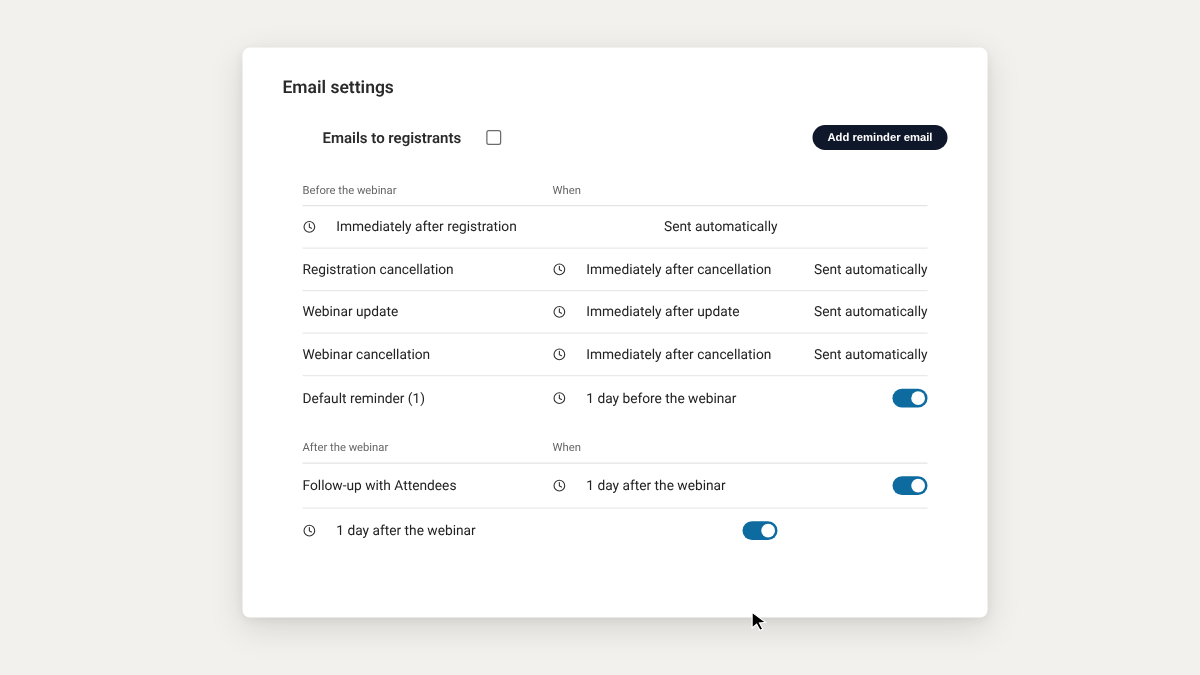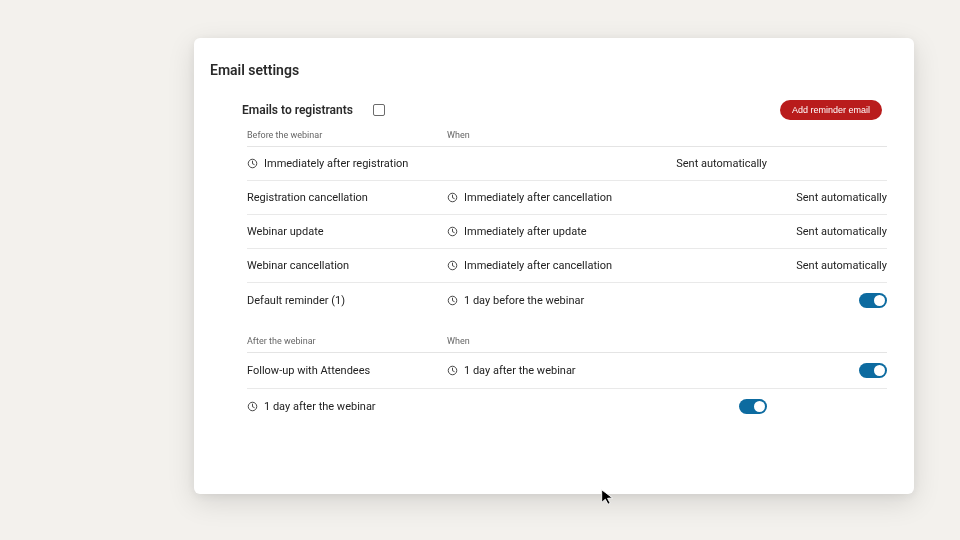--- a/index.html
+++ b/index.html
@@ -7,67 +7,68 @@
   body {
     background: #f3f1ed;
     font-family: -apple-system, BlinkMacSystemFont, "Segoe UI", Roboto, Arial, sans-serif;
     color: #2a2a2a;
     position: relative;
   }
   .card {
     position: absolute;
     left: 194px;
     top: 38px;
-    width: 720px;
+    width: 596px;
     height: 456px;
     background: #fff;
     border-radius: 6px;
     box-shadow: 0 8px 28px rgba(0,0,0,0.12), 0 2px 8px rgba(0,0,0,0.06);
-    padding: 24px 32px 18px 16px;
+    padding: 24px 32px 18px 32px;
   }
   .page-title {
     font-size: 14px;
     font-weight: 600;
     margin-bottom: 22px;
   }
   .subheader-row {
     display: flex;
     align-items: center;
     margin-left: 32px;
+    margin-bottom: 18px;
   }
   .subtitle {
     font-size: 12px;
     font-weight: 600;
     margin-right: 20px;
   }
   .checkbox {
     width: 12px;
     height: 12px;
     border: 1.5px solid #6b6b6b;
     border-radius: 2px;
     margin-right: 8px;
     flex-shrink: 0;
   }
   .checkbox-label {
     font-size: 11px;
     color: #333;
   }
   .add-btn {
     margin-left: auto;
-    background: #b91c1c;
+    background: #0f172a;
     color: #fff;
     font-size: 9px;
-    font-weight: 400;
+    font-weight: 700;
     padding: 5px 12px;
     border-radius: 12px;
     border: none;
     cursor: pointer;
   }
   .table {
-    margin-left: 37px;
+    margin-left: 16px;
     width: calc(100% - 32px);
   }
   .section-head {
     display: grid;
     grid-template-columns: 200px 1fr 120px;
     align-items: end;
     font-size: 9px;
     color: #666;
     padding: 10px 0 6px 0;
     border-bottom: 1px solid #e4e4e4;
@@ -84,21 +85,21 @@
   .row:last-child { border-bottom: none; }
   .col-name {
     font-size: 11px;
     color: #222;
   }
   .col-when {
     display: flex;
     align-items: center;
     font-size: 11px;
     color: #222;
-    gap: 6px;
+    gap: 16px;
   }
   .clock-icon {
     width: 11px; height: 11px; flex-shrink: 0;
   }
   .clock-icon svg { display: block; }
   .col-action {
     font-size: 11px;
     color: #222;
     text-align: left;
     display: flex;

